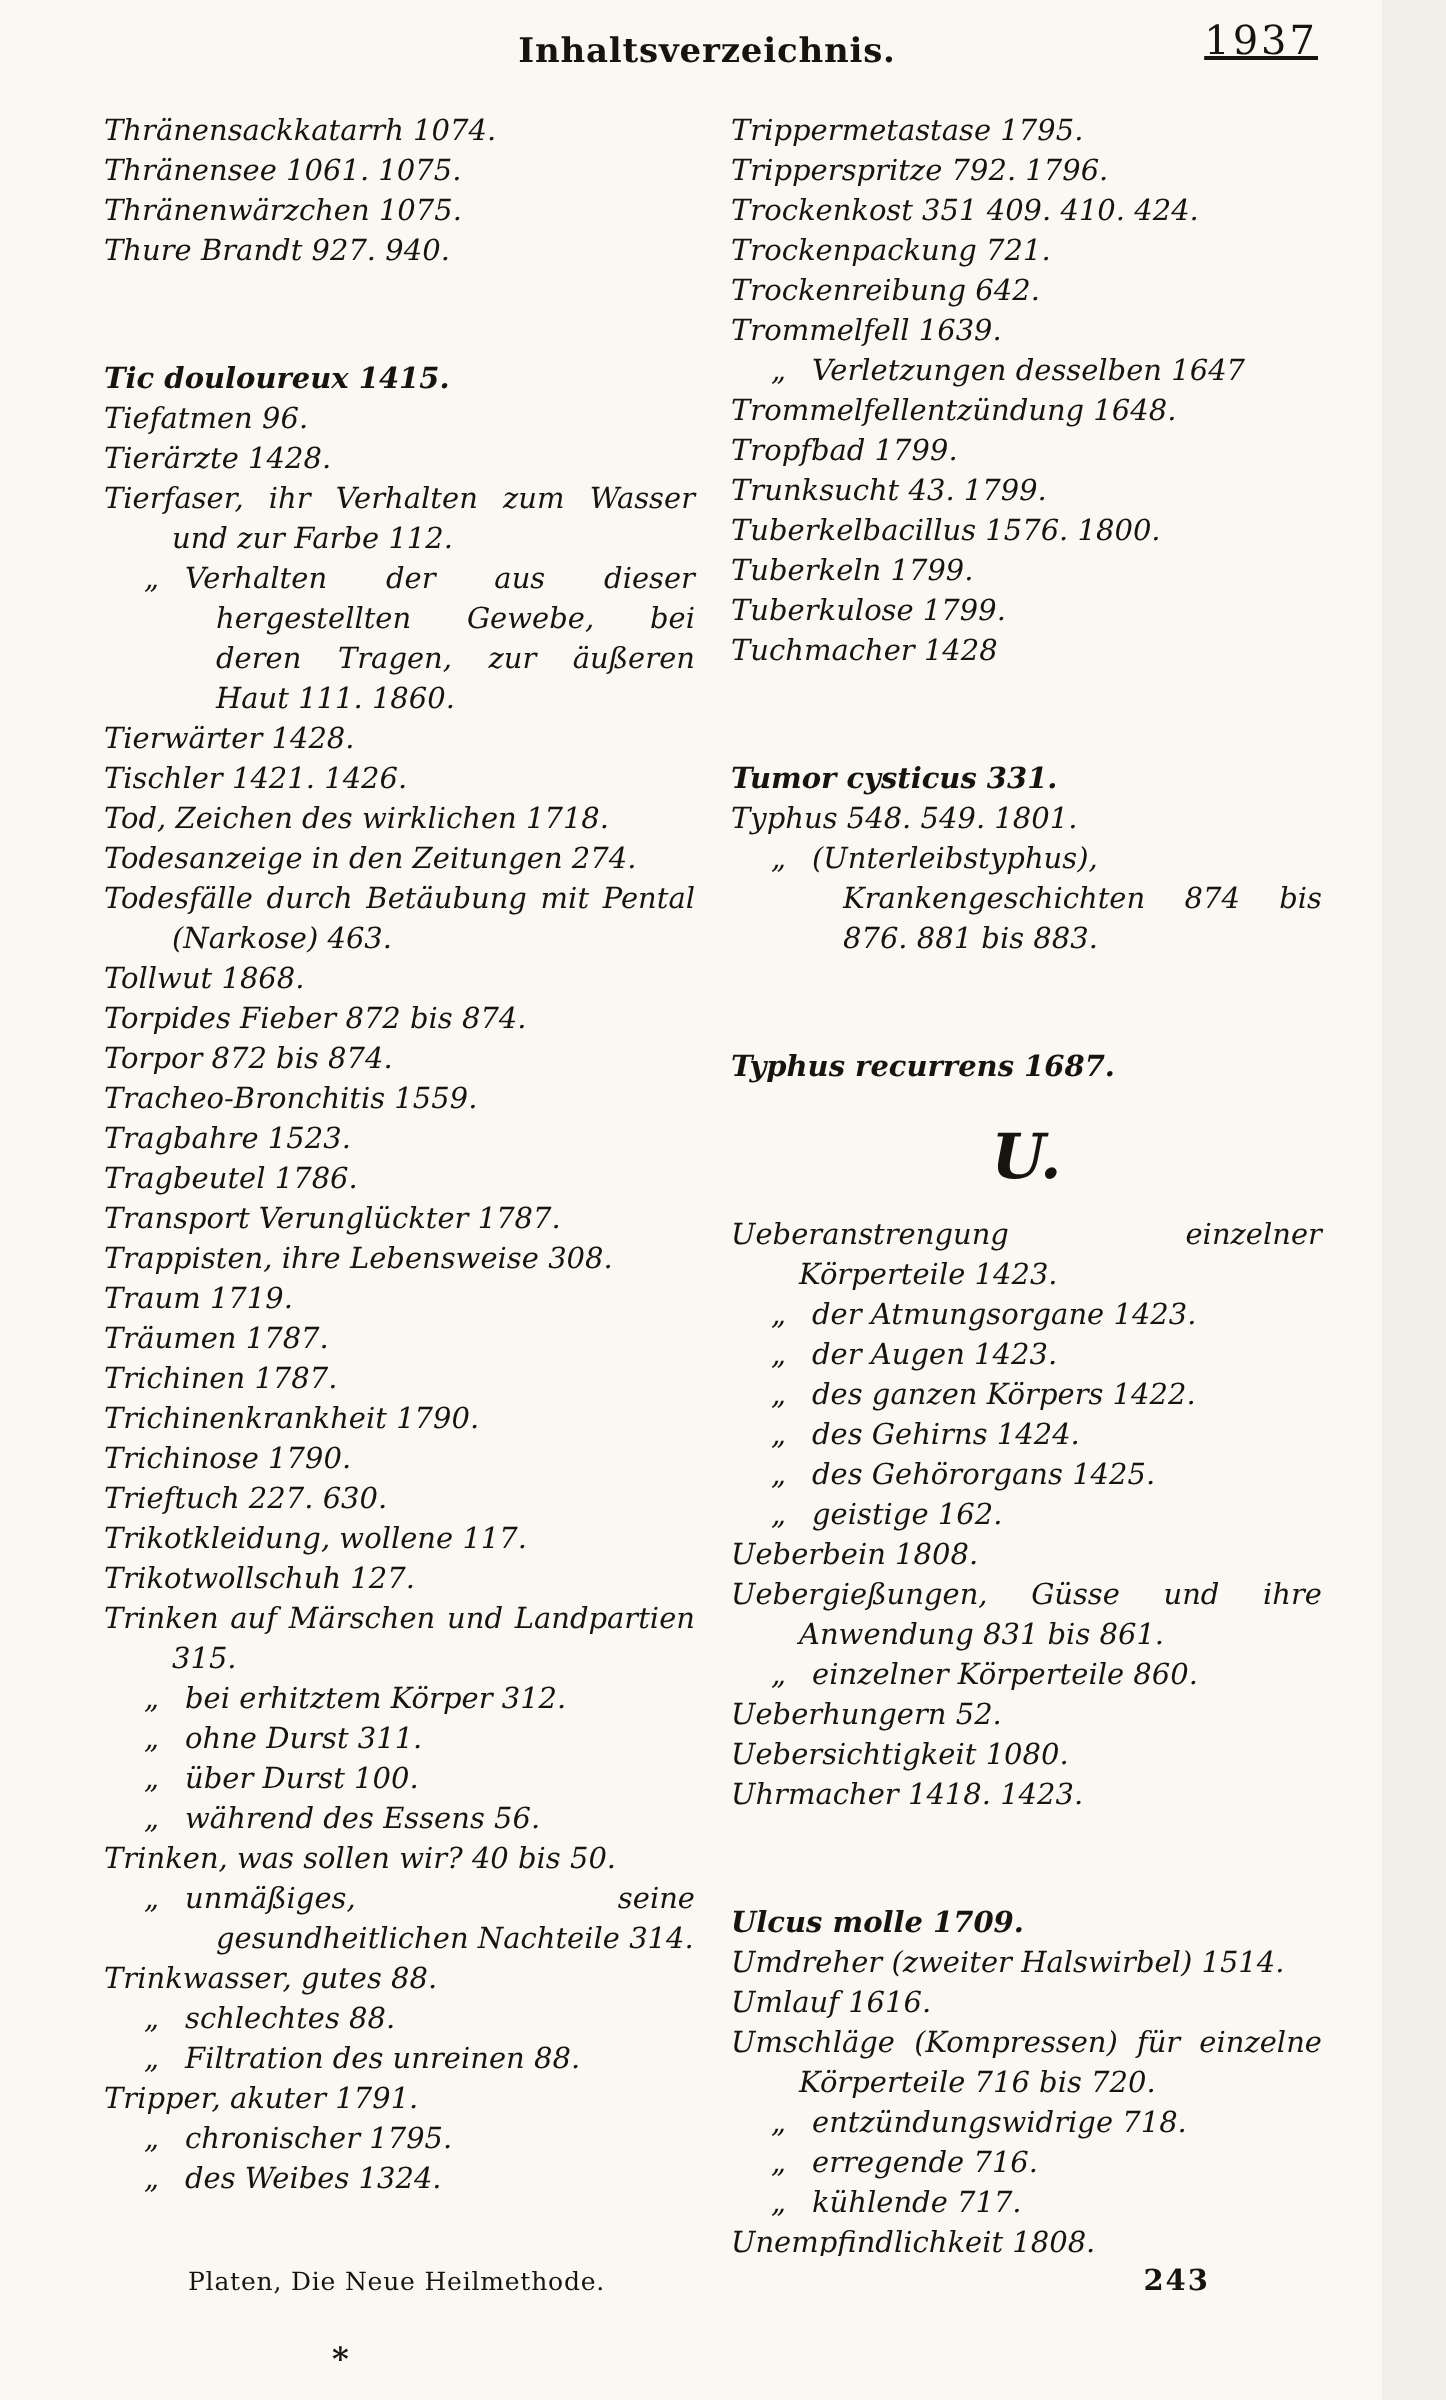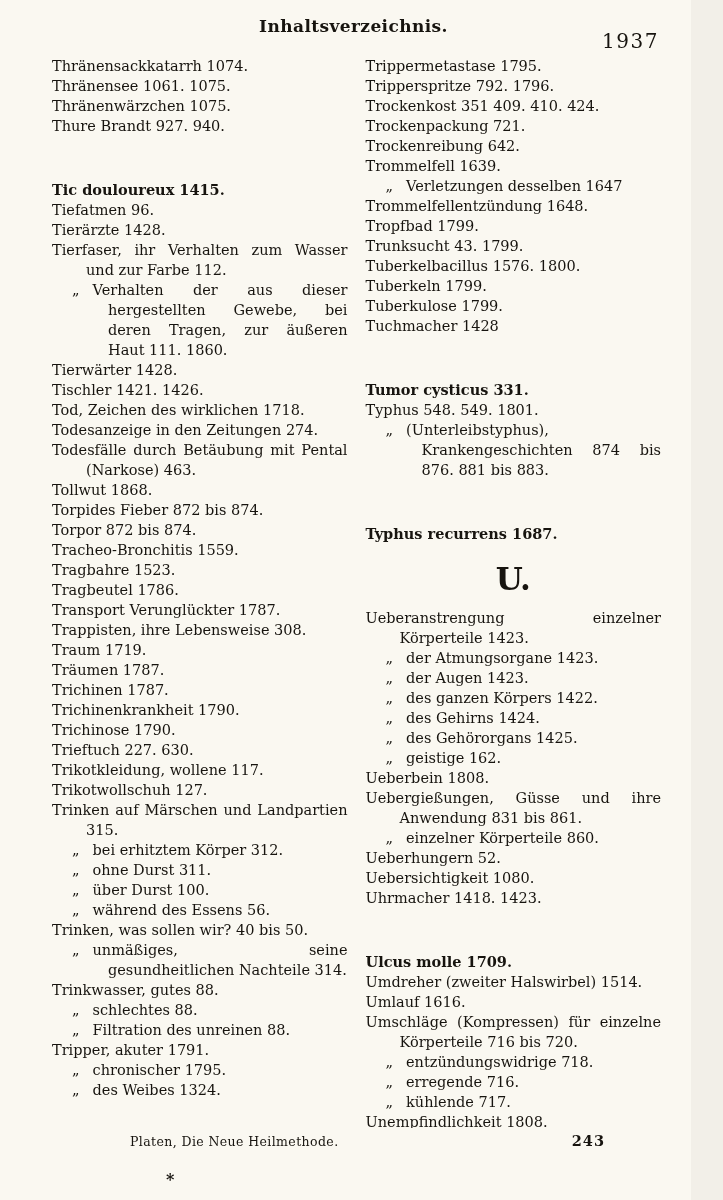--- a/index.html
+++ b/index.html
@@ -25,33 +25,34 @@
   }
   .title {
     text-align: center;
     font-size: 17px;
     font-weight: bold;
     letter-spacing: 0.4px;
     transform: translateX(8px);
   }
   .pagenum {
     position: absolute;
-    top: 29px;
+    top: 8px;
     right: 32px;
     font-size: 20px;
     letter-spacing: 1.5px;
+    text-decoration: underline;
   }
   .columns {
     flex: 1 1 auto;
     display: flex;
     gap: 18px;
     padding: 4px 30px 0 52px;
     overflow: hidden;
   }
-  .col { flex: 1 1 0; min-width: 0; }
+  .col { flex: 1 1 0; min-width: 0; font-style: italic; }
   .entry {
     font-size: 14.5px;
     line-height: 20px;
     text-align: justify;
     padding-left: 34px;
     text-indent: -34px;
   }
   .entry.sub {
     padding-left: 56px;
     text-indent: -36px;
@@ -65,21 +66,20 @@
     line-height: 34px;
     margin: 18px 0 12px;
   }
   .footer {
     flex: none;
     display: flex;
     justify-content: space-between;
     align-items: baseline;
     padding: 4px 86px 0 94px;
     height: 28px;
-    margin-left: 36px;
   }
   .footer-left { font-size: 12.5px; letter-spacing: 0.4px; }
   .footer-right { font-size: 14.5px; font-weight: bold; letter-spacing: 1px; }
   .footnote {
     flex: none;
     height: 44px;
     padding-left: 166px;
     padding-top: 14px;
     font-size: 16px;
     font-weight: bold;

